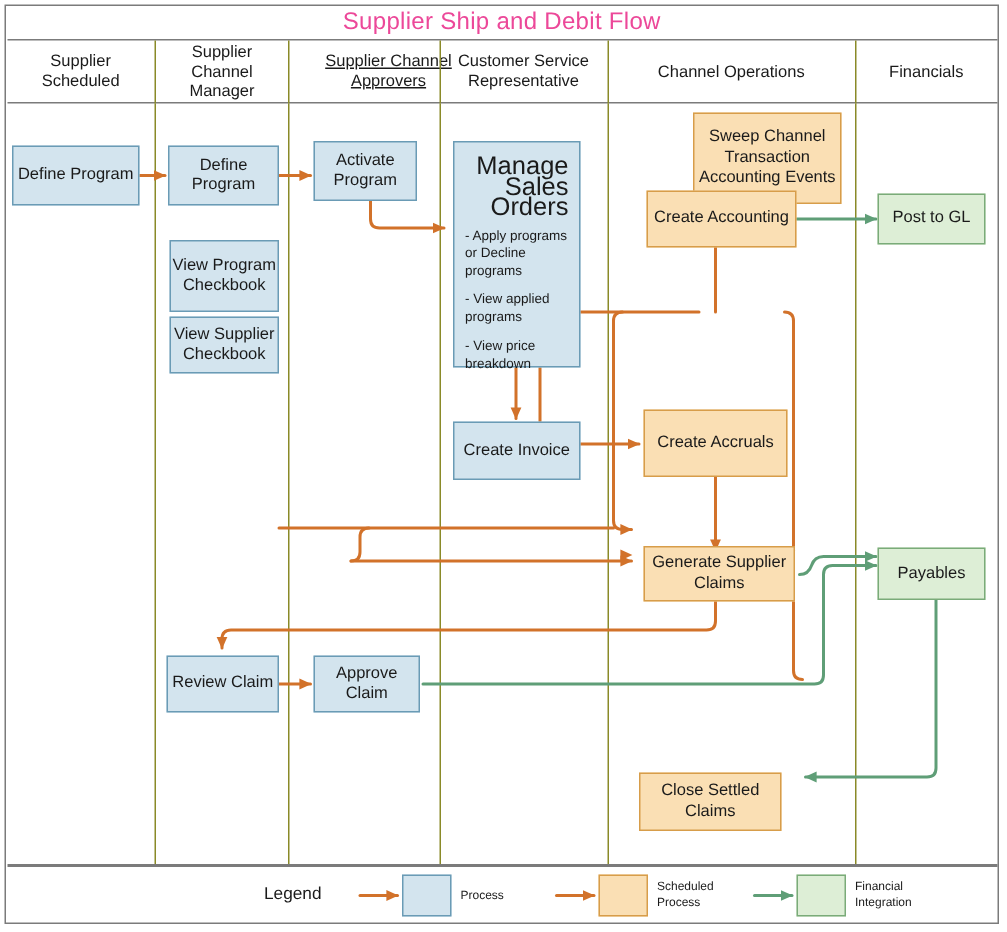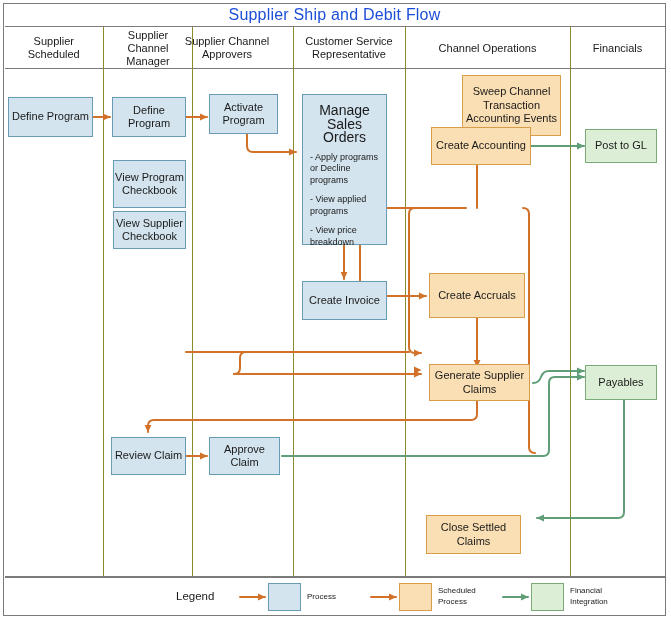--- a/index.html
+++ b/index.html
@@ -1,54 +1,54 @@
 <!DOCTYPE html>
 <html><head>
 <meta charset="utf-8">
 <style>
   html,body{margin:0;padding:0;background:#ffffff;}
   body{font-family:"Liberation Sans",sans-serif;}
   #canvas{position:relative;width:671px;height:621px;background:#fff;overflow:hidden;}
   .frame{position:absolute;left:3px;top:3px;width:663px;height:613px;border:1.5px solid #7b7b7b;box-sizing:border-box;background:#fff;}
   .title-bar{position:absolute;left:4.5px;top:4.5px;width:660px;height:22px;display:flex;align-items:center;justify-content:center;
     border-bottom:1.5px solid #7b7b7b;box-sizing:border-box;}
-  .title-bar span{font-size:16px;color:#1d4ed8;letter-spacing:.2px;}
+  .title-bar span{font-size:16px;color:#ec4899;letter-spacing:.2px;}
   .hdr-row{position:absolute;left:4.5px;top:27px;width:660px;height:42px;border-bottom:1.5px solid #7b7b7b;box-sizing:border-box;}
   .hdr-cell{position:absolute;top:0;height:42px;display:flex;align-items:center;justify-content:center;text-align:center;
     font-size:11px;color:#1a1a1a;line-height:13px;box-sizing:border-box;padding:0 3px;}
   .hdr-sep{position:absolute;top:0;width:1px;height:42px;background:#8a8a28;}
   .lane-line{position:absolute;width:1px;background:#8a8a28;}
   .legend-sep{position:absolute;left:4.5px;top:576px;width:660px;height:1.5px;background:#7b7b7b;}
   .legend-label{position:absolute;left:165px;top:596px;transform:translateY(-50%);font-size:11.5px;color:#1a1a1a;padding-left:11px;}
   .lg-swatch{position:absolute;width:33px;height:28px;box-sizing:border-box;}
   .lg-text{position:absolute;font-size:8px;color:#1a1a1a;line-height:11px;text-align:left;}
   .node{position:absolute;box-sizing:border-box;display:flex;align-items:center;justify-content:center;text-align:center;
     font-size:11px;color:#1a1a1a;line-height:13.5px;}
   .n-proc{background:#d3e4ee;border:1px solid #6a9bb5;}
   .n-sched{background:#fadfb4;border:1px solid #d79d4a;}
   .n-fin{background:#ddeed6;border:1px solid #7aab79;}
   .node.tl{align-items:flex-start;justify-content:flex-start;text-align:left;}
-  .mso-title{font-size:14px;line-height:13.5px;text-align:center;display:block;width:100%;margin-bottom:7px;}
+  .mso-title{font-size:17px;line-height:13.5px;text-align:right;display:block;width:100%;margin-bottom:7px;}
   .mso-item{font-size:9px;line-height:11.5px;display:block;margin-bottom:8px;}
   svg.wires{position:absolute;left:0;top:0;width:671px;height:621px;pointer-events:none;}
 </style>
 </head>
 <body>
 
 <div id="canvas">
   <div class="frame"></div>
 
   <div class="title-bar">
     <span>Supplier Ship and Debit Flow</span>
   </div>
 
   <div class="hdr-row">
     <div class="hdr-cell" style="left:0;width:98.5px;">Supplier Scheduled</div>
     <div class="hdr-cell" style="left:99px;width:89px;">Supplier Channel Manager</div>
-    <div class="hdr-cell" style="left:172px;width:101px;">Supplier Channel Approvers</div>
+    <div class="hdr-cell" style="left:204px;width:101px;text-decoration:underline;">Supplier Channel Approvers</div>
     <div class="hdr-cell" style="left:289px;width:111px;">Customer Service Representative</div>
     <div class="hdr-cell" style="left:400px;width:166px;">Channel Operations</div>
     <div class="hdr-cell" style="left:566px;width:94px;">Financials</div>
 
     <div class="hdr-sep" style="left:98.5px;"></div>
     <div class="hdr-sep" style="left:187.5px;"></div>
     <div class="hdr-sep" style="left:288.5px;"></div>
     <div class="hdr-sep" style="left:400.5px;"></div>
     <div class="hdr-sep" style="left:565.5px;"></div>
   </div>

